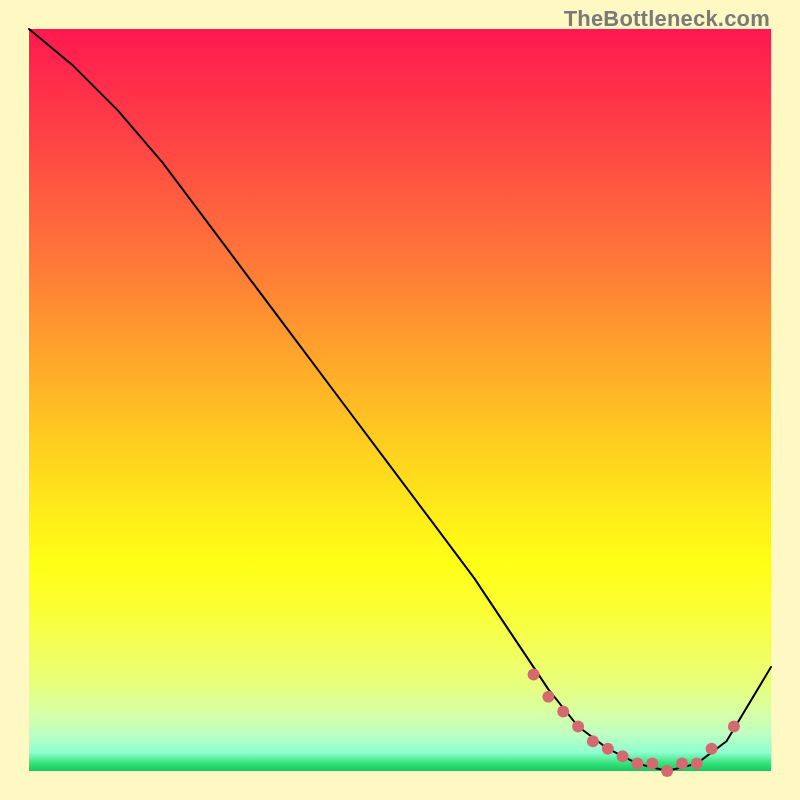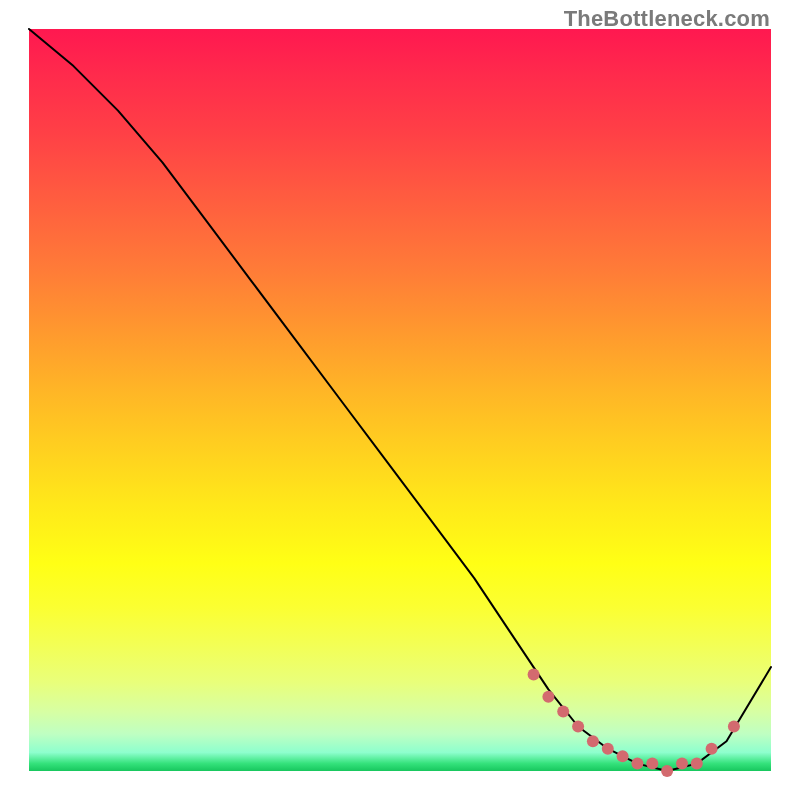--- a/index.html
+++ b/index.html
@@ -8,21 +8,21 @@
     width: 800px;
     height: 800px;
     background: #000;
     overflow: hidden;
     font-family: Arial, Helvetica, sans-serif;
   }
   .stage {
     position: relative;
     width: 800px;
     height: 800px;
-    background: #ffffff;
+    background: #fef9c3;
   }
   .plot {
     position: absolute;
     left: 29px;
     top: 29px;
     width: 742px;
     height: 742px;
     
     background: linear-gradient(to bottom,
       #ff1850 0%,

